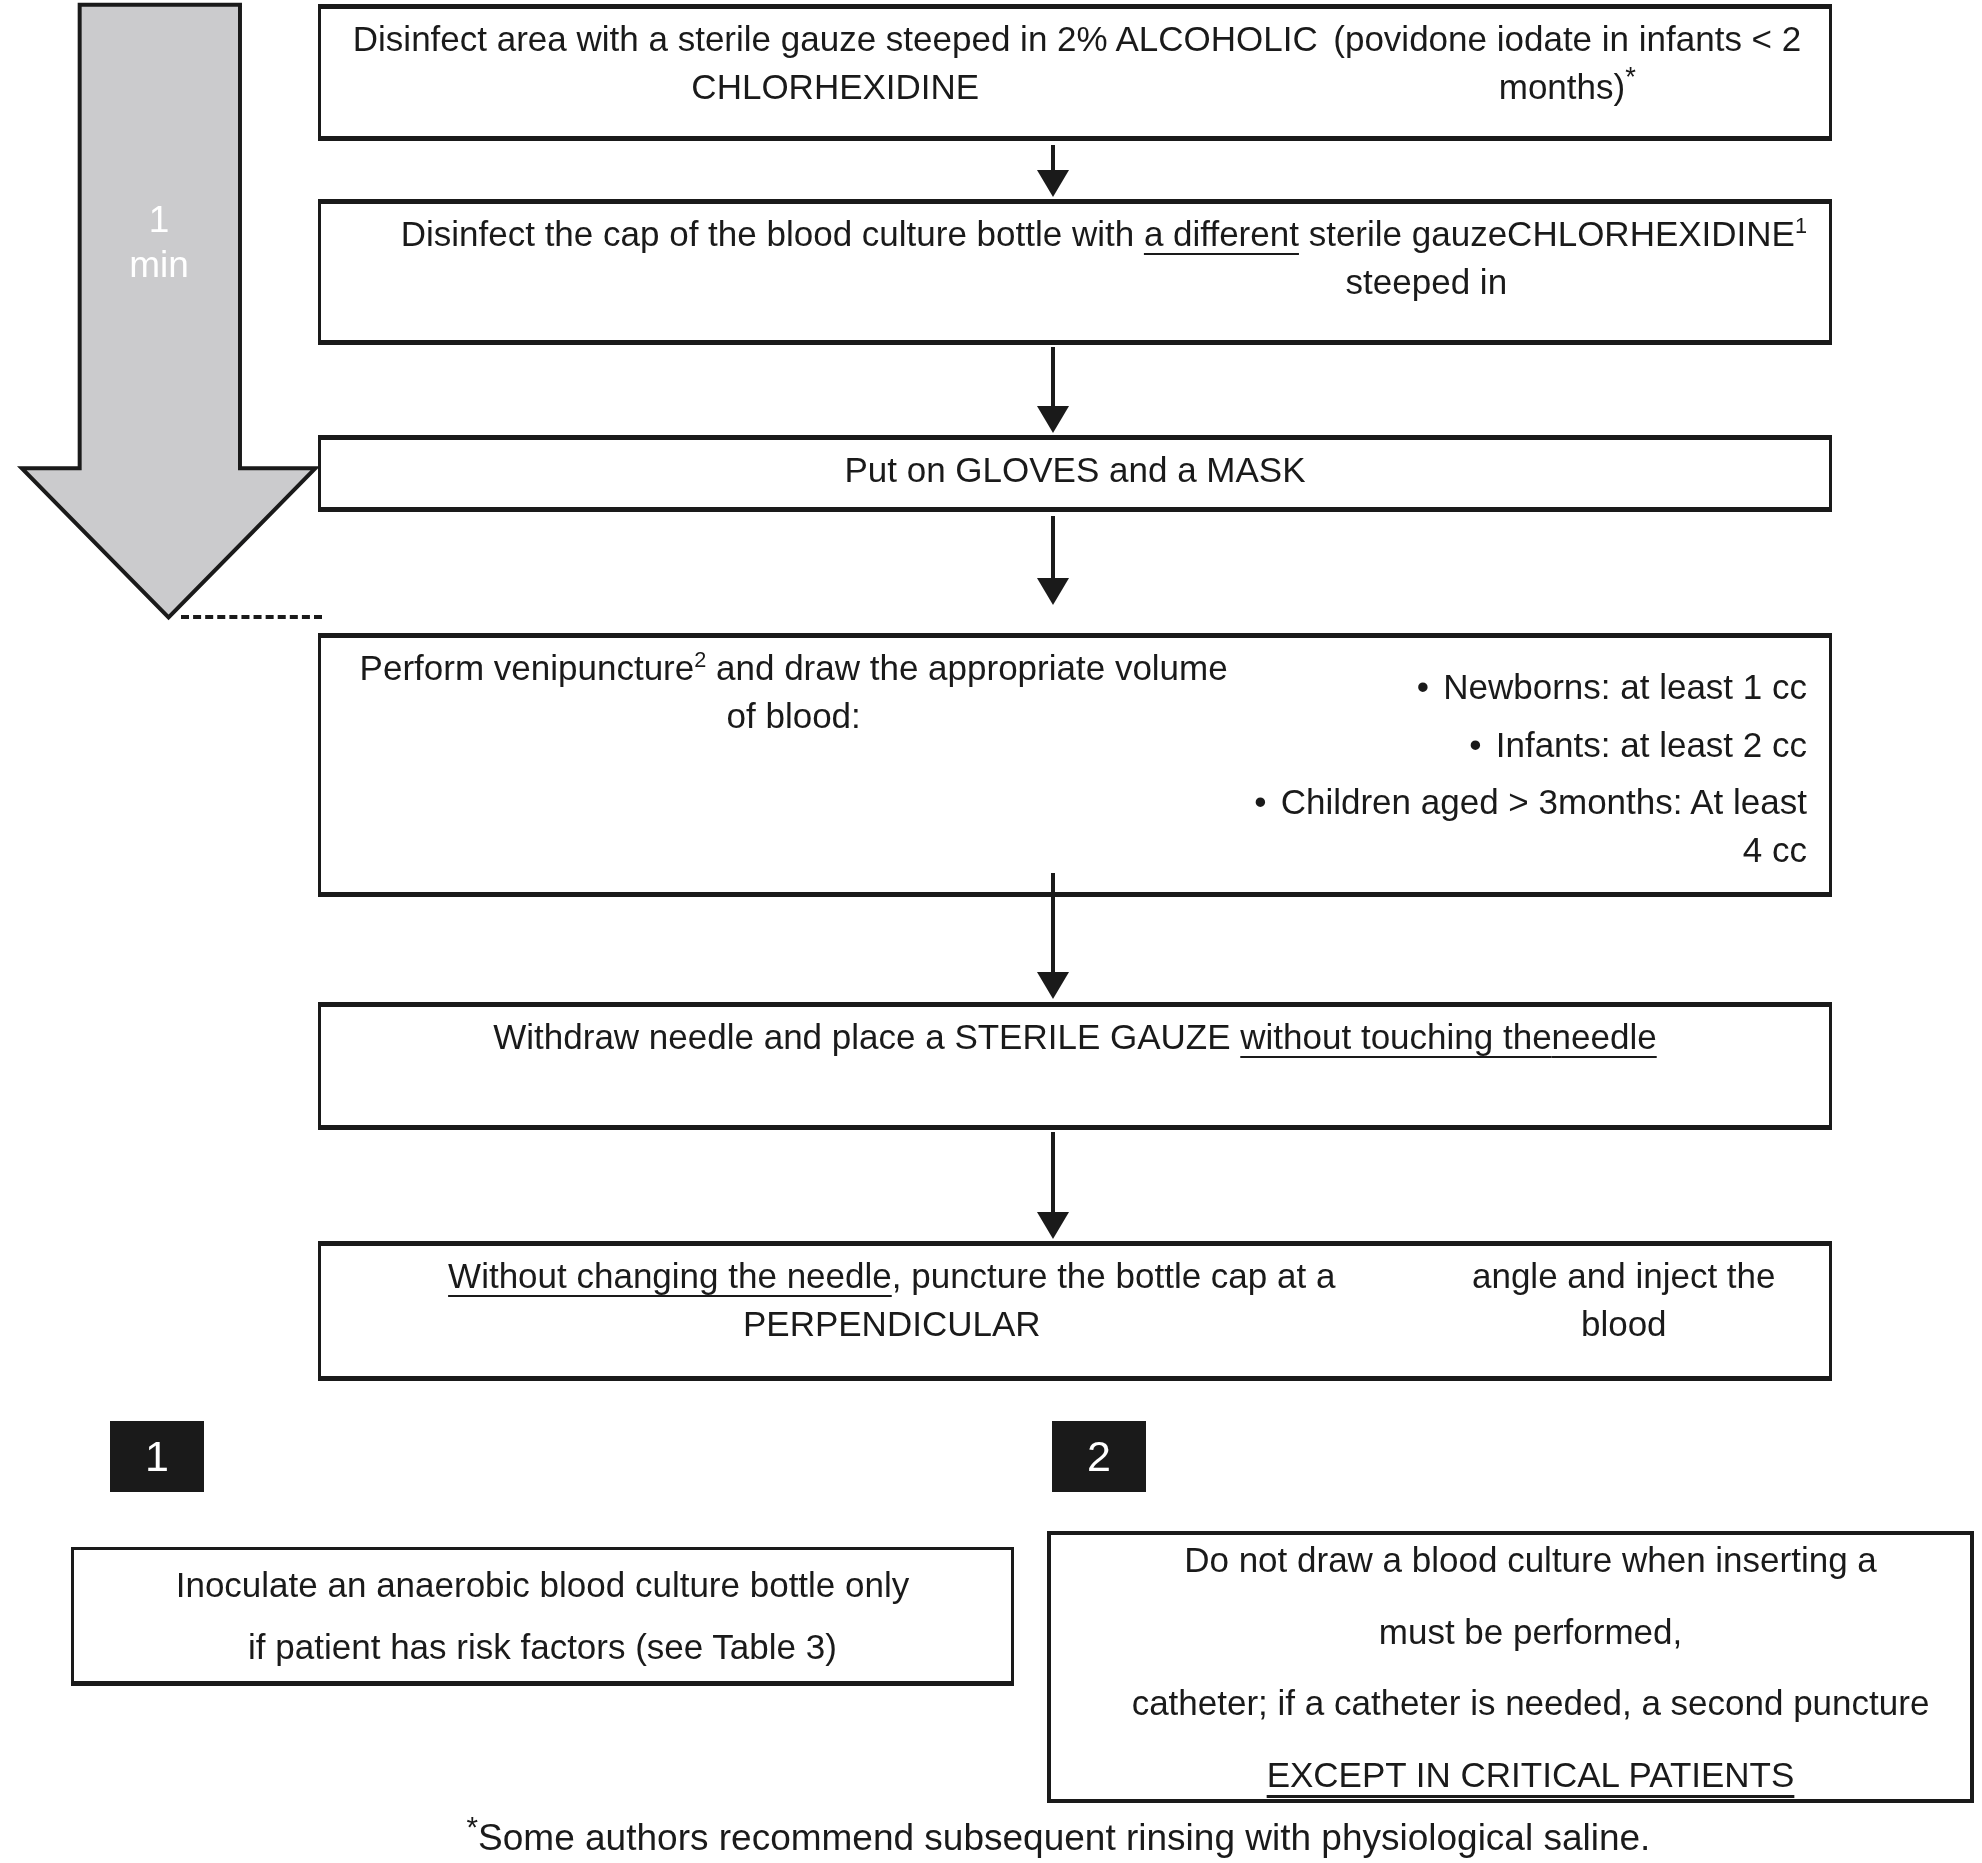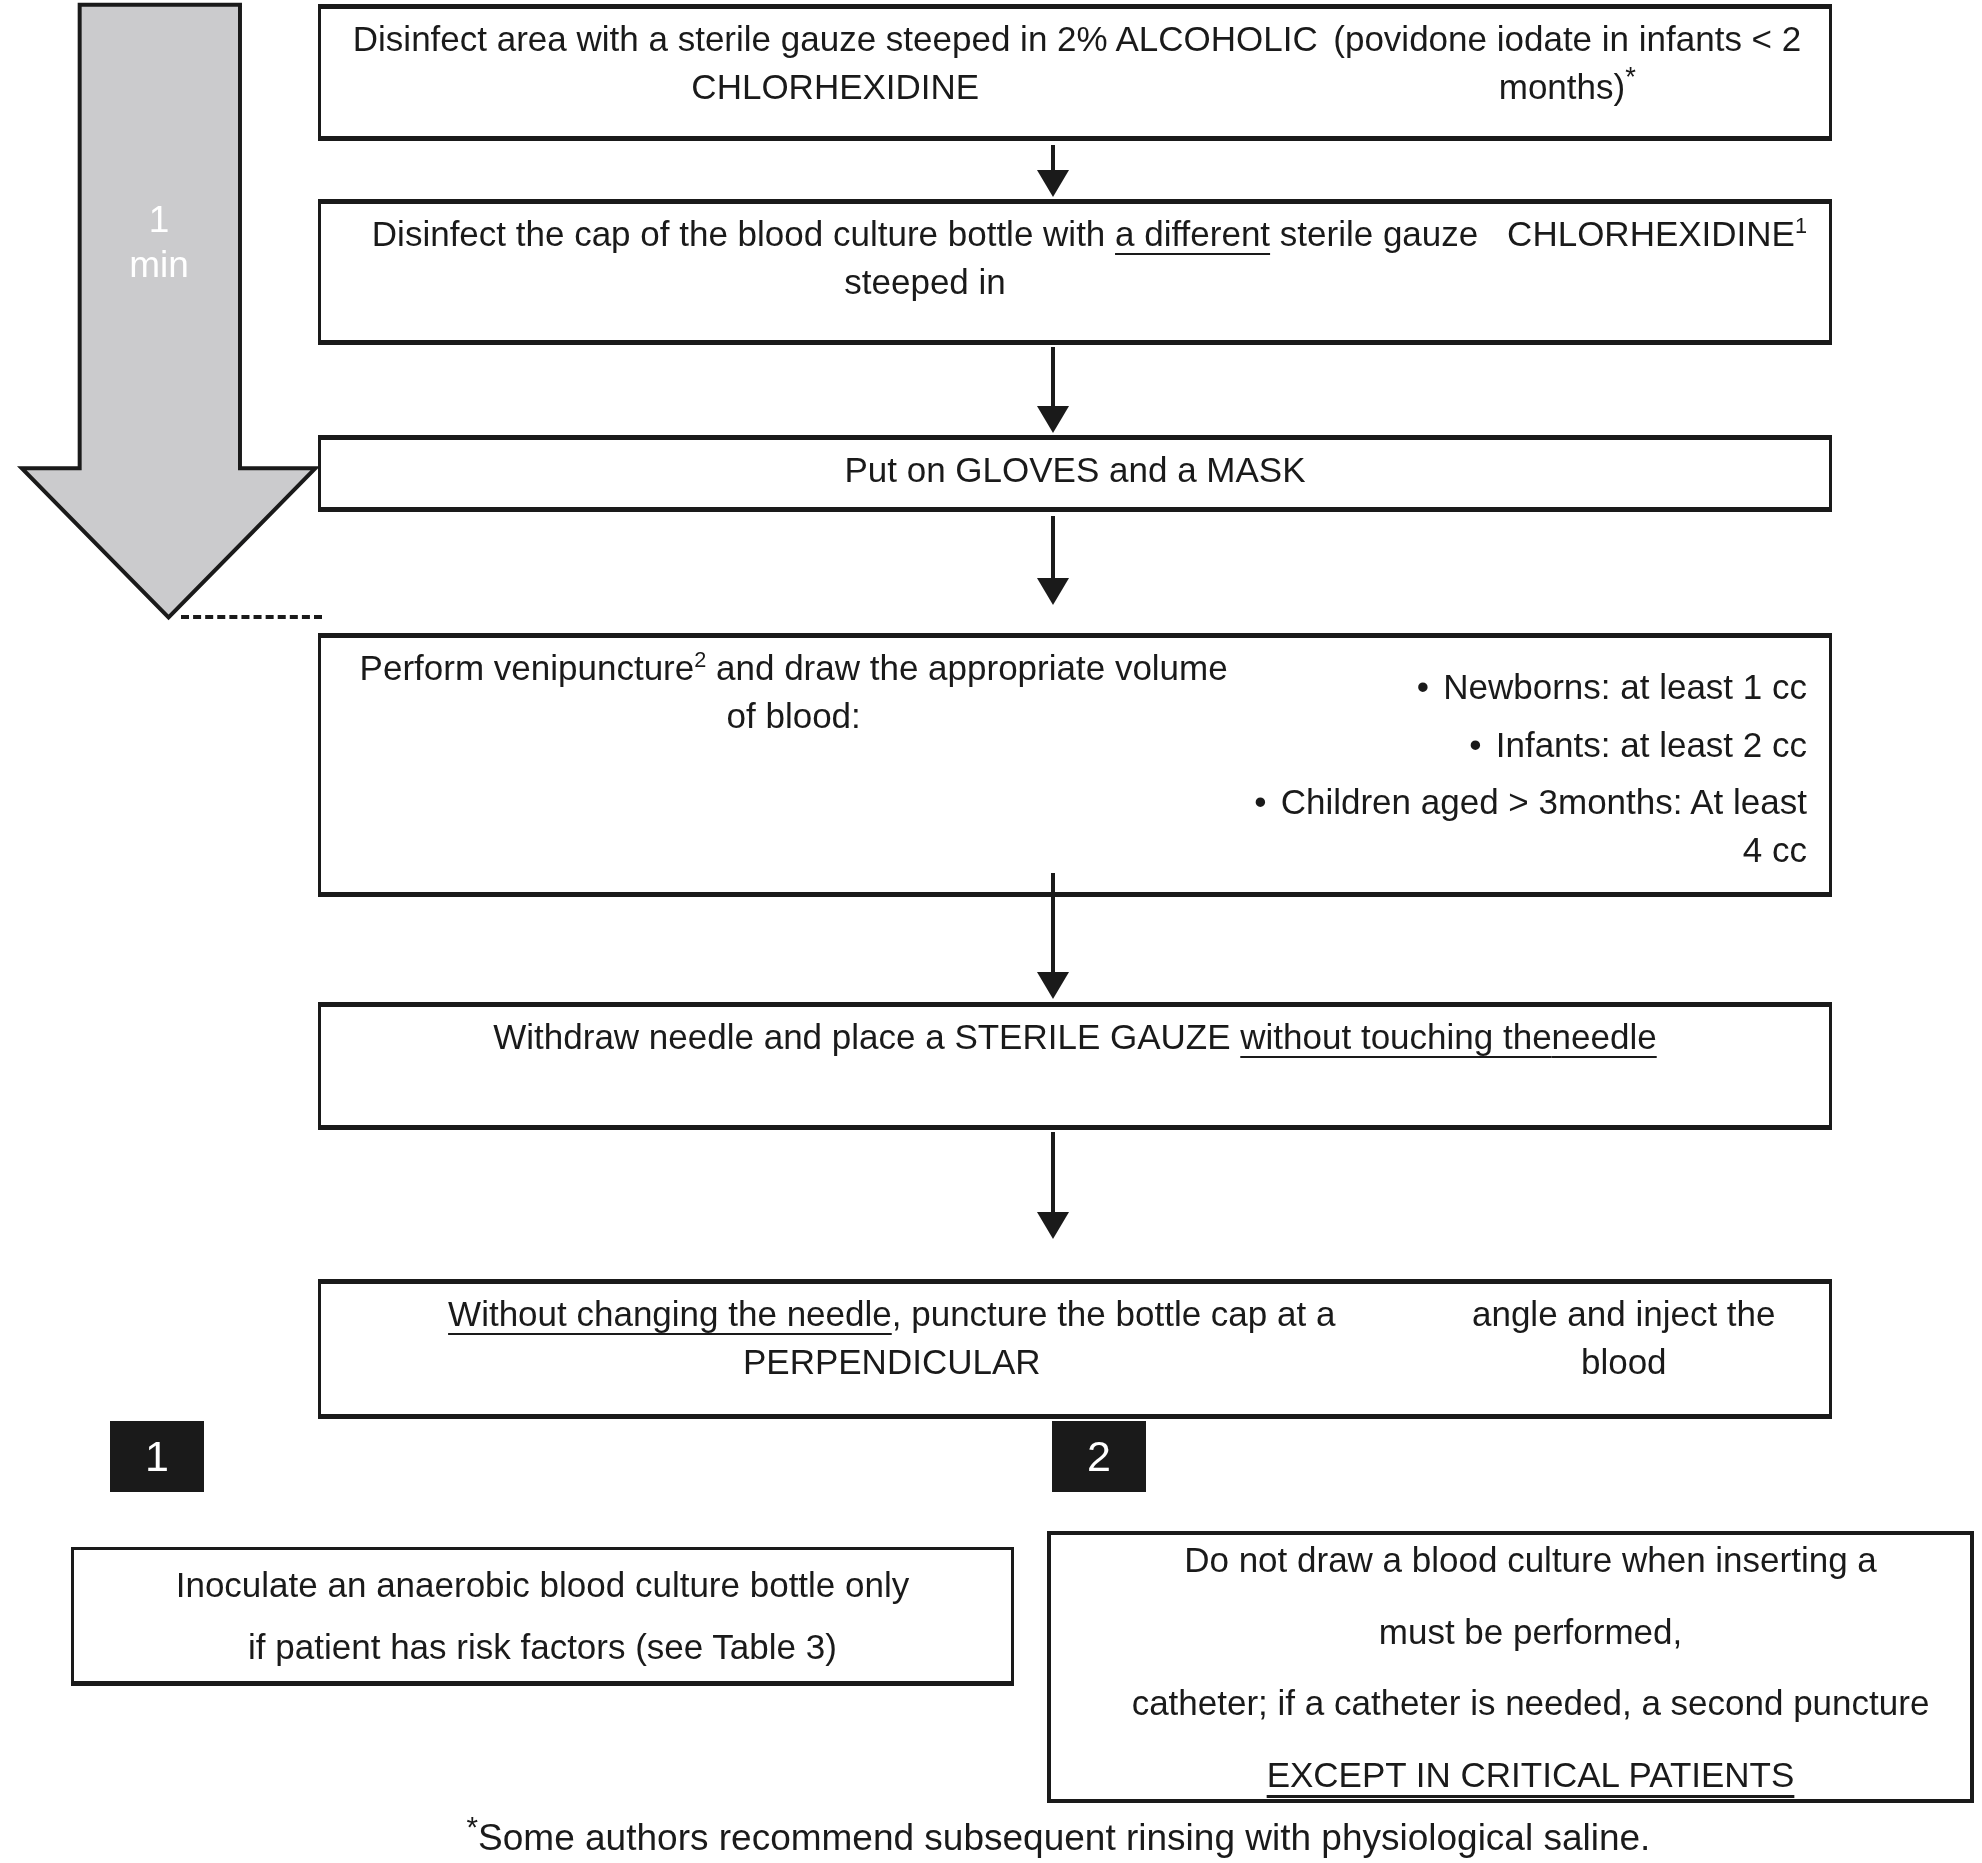--- a/index.html
+++ b/index.html
@@ -44,25 +44,25 @@
     font-size: 78%;
   }
   .ul {
     text-decoration: underline;
     text-decoration-thickness: 2.4px;
     text-underline-offset: 7.1px;
   }
 
   
   #box-disinfect-area  { top: 4px;    height: 137px; }
-  #box-disinfect-cap   { top: 199px;  height: 146px; }
+  #box-disinfect-cap   { top: 199px;  height: 146px; text-align: right; }
   #box-gloves-mask     { top: 435px;  height: 77px;  }
   #box-venipuncture    { top: 633px;  height: 264px; padding-left: 20px; }
   #box-withdraw-needle { top: 1002px; height: 128px; }
-  #box-inject-blood    { top: 1241px; height: 140px; margin-top: 38px; }
+  #box-inject-blood    { top: 1241px; height: 140px; }
 
   
   .bullet-list {
     display: inline-block;
     text-align: right;
     margin: 8px auto 16px auto;
     padding: 0;
     list-style: none;
   }
   .bullet-list li {

